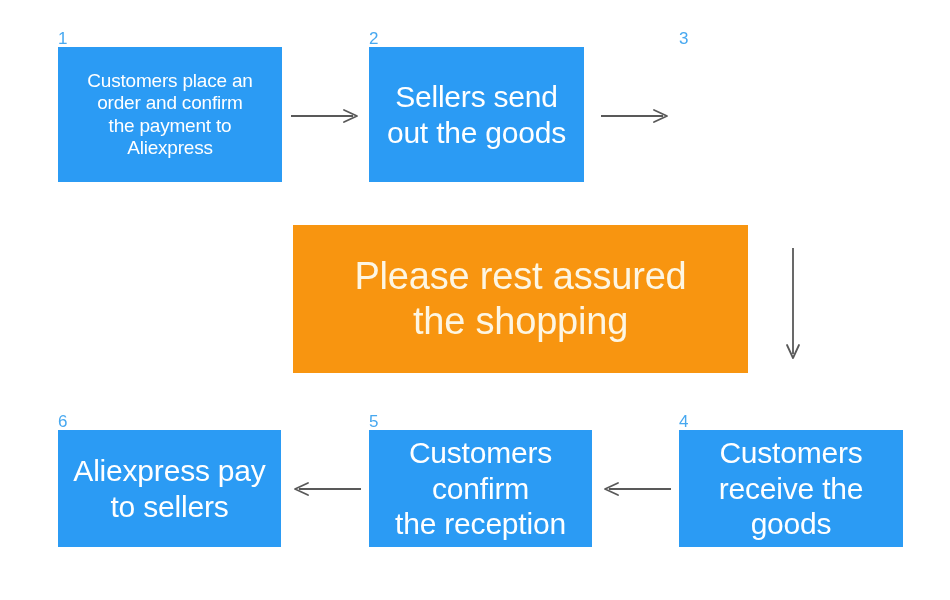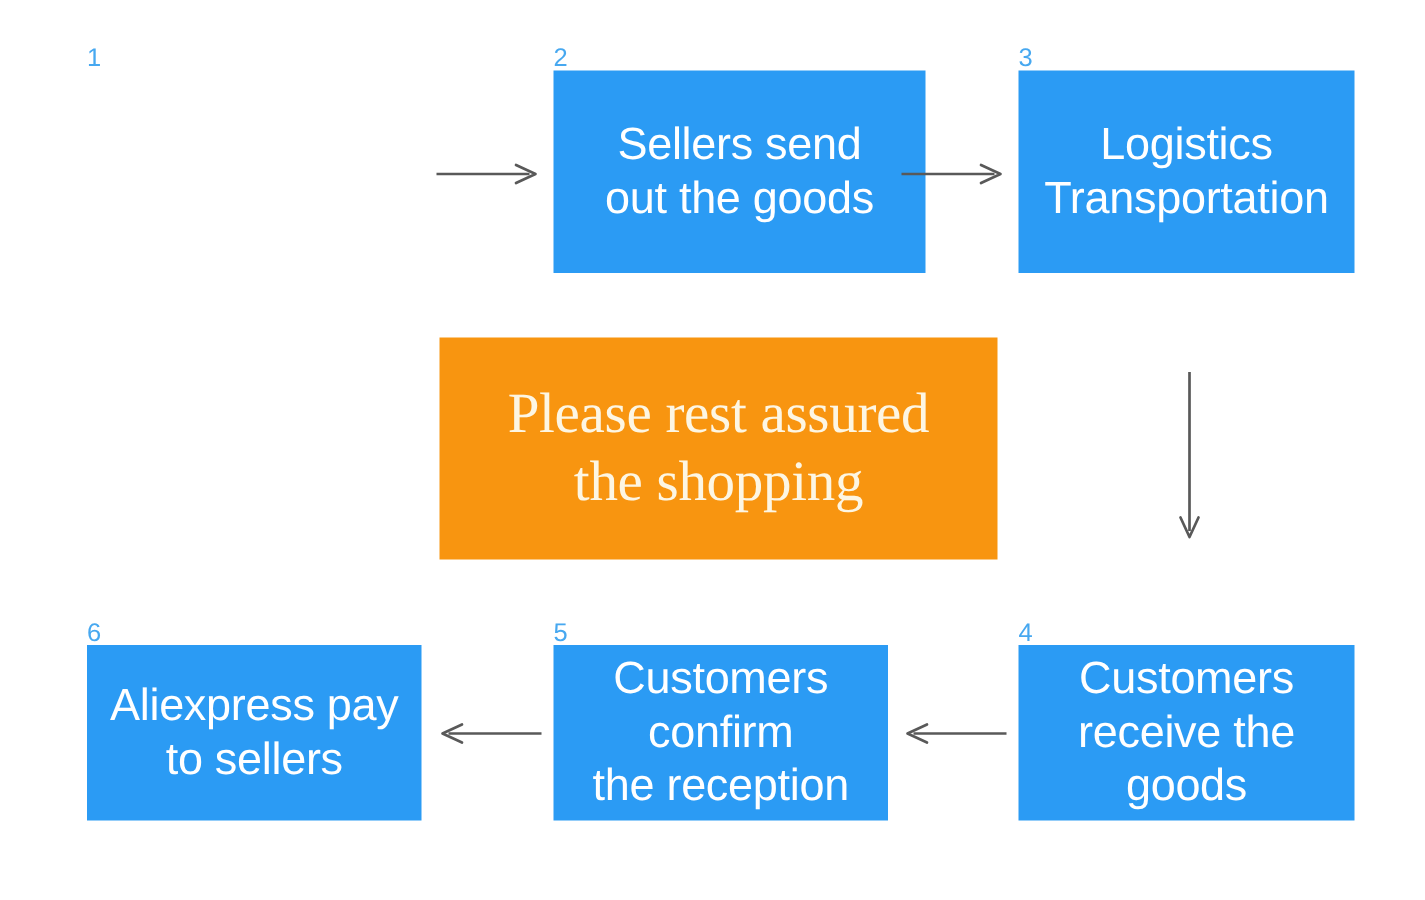--- a/index.html
+++ b/index.html
@@ -58,23 +58,23 @@
 
   
   .arrow {
     position: absolute;
     overflow: visible;
   }
   .arrow svg { display: block; overflow: visible; }
 
   
   #node-1 { left: 58px;  top: 47px;  width: 224px; height: 135px; font-size: 19px; }
-  #node-2 { left: 369px; top: 47px;  width: 248px; height: 135px; font-size: 30px; }
+  #node-2 { left: 369px; top: 47px;  width: 215px; height: 135px; font-size: 30px; }
   #node-3 { left: 679px; top: 47px;  width: 224px; height: 135px; font-size: 30px; }
-  #node-center { left: 293px; top: 225px; width: 372px; height: 148px; font-size: 38px; font-family: Liberation Serif, serif; }
+  #node-center { left: 293px; top: 225px; width: 455px; height: 148px; font-size: 38px; }
   #node-4 { left: 679px; top: 430px; width: 224px; height: 117px; font-size: 30px; }
   #node-5 { left: 369px; top: 430px; width: 223px; height: 117px; font-size: 30px; }
   #node-6 { left: 58px;  top: 430px; width: 223px; height: 117px; font-size: 30px; align-items: center; }
 
   #badge-1 { left: 58px;  top: 30px; }
   #badge-2 { left: 369px; top: 30px; }
   #badge-3 { left: 679px; top: 30px; }
   #badge-4 { left: 679px; top: 413px; }
   #badge-5 { left: 369px; top: 413px; }
   #badge-6 { left: 58px;  top: 413px; }
@@ -83,32 +83,34 @@
   #arrow-2-3 { left: 601px; top: 106px; width: 70px; height: 20px; }
   #arrow-3-4 { left: 783px; top: 248px; width: 20px; height: 114px; }
   #arrow-4-5 { left: 601px; top: 479px; width: 70px; height: 20px; }
   #arrow-5-6 { left: 291px; top: 479px; width: 70px; height: 20px; }
 </style>
 </head>
 <body>
 
 <div id="canvas">
 
+  <div class="node blue" id="node-1">
+    <span class="node-text">Customers place an
+order and confirm
+the payment to
+Aliexpress</span>
+  </div>
   <span class="badge" id="badge-1">1</span>
 
   <div class="node blue" id="node-2">
     <span class="node-text">Sellers send
 out the goods</span>
   </div>
   <span class="badge" id="badge-2">2</span>
 
-  <div class="node blue" id="node-3">
-    <span class="node-text">Logistics
-Transportation</span>
-  </div>
   <span class="badge" id="badge-3">3</span>
 
   <div class="node orange" id="node-center">
     <span class="node-text">Please rest assured
 the shopping</span>
   </div>
 
   <div class="node blue" id="node-4">
     <span class="node-text">Customers
 receive the

